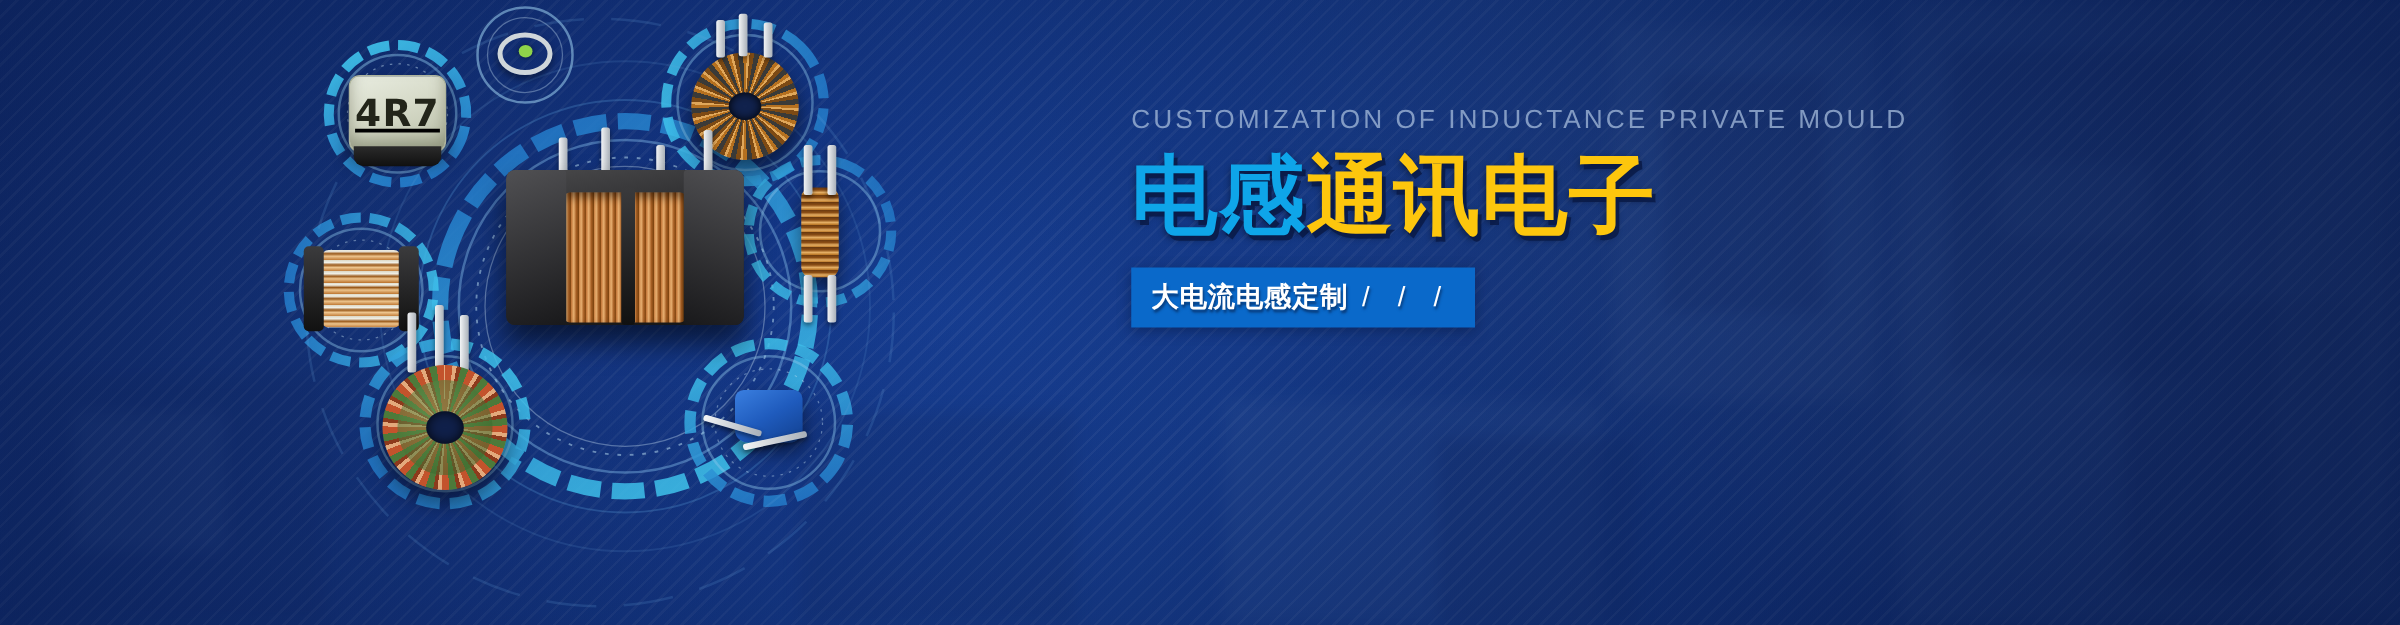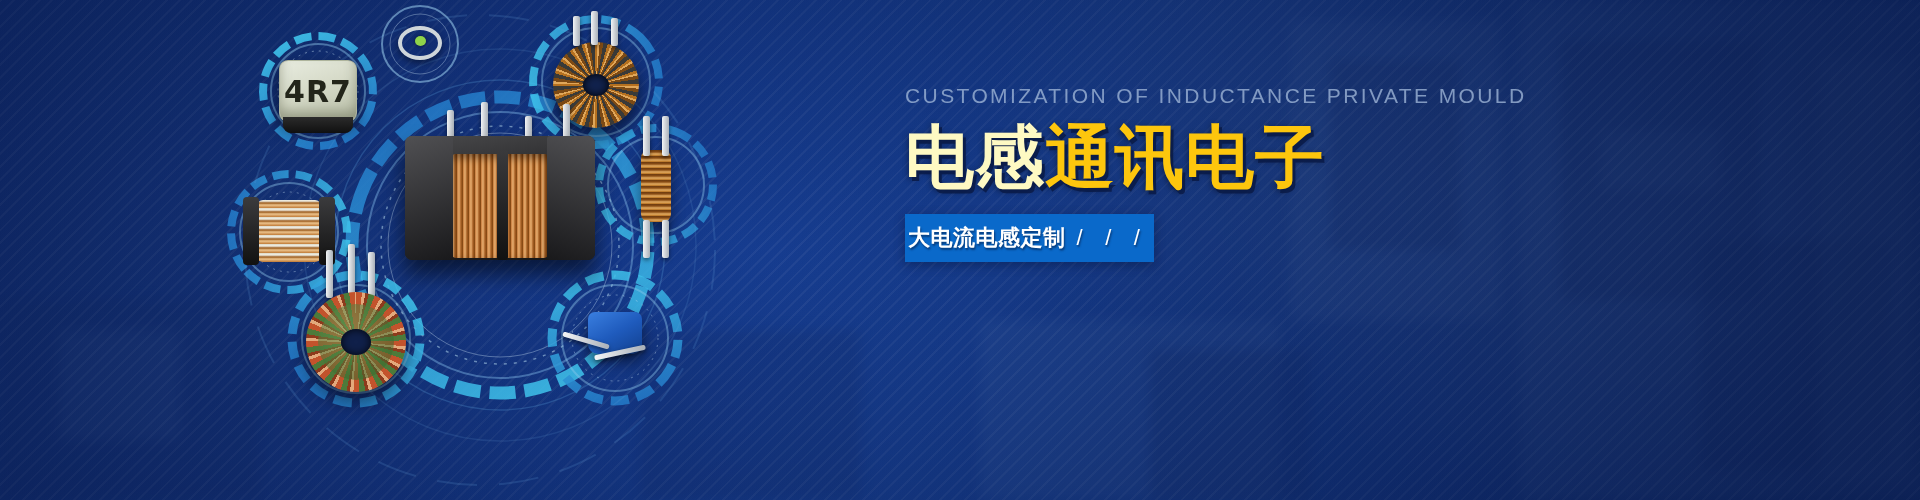--- a/index.html
+++ b/index.html
@@ -107,27 +107,27 @@
   
   .text-block { position:absolute; left:905px; top:84px; width:680px; }
 
   .eyebrow { font-size:21px; letter-spacing:2.4px; color:#9db4d6;
     opacity:.80; font-weight:400; white-space:nowrap; }
 
   .headline { margin-top:14px; font-size:69px; line-height:1.02;
     font-weight:700; white-space:nowrap;
     font-family:"DejaVu Sans","Liberation Sans",sans-serif;
     letter-spacing:1px; }
-  .h-white { color:#fef9c3;
+  .h-white { color:#0ea5e9;
     text-shadow:3px 4px 0 rgba(9,26,70,.85), 0 2px 6px rgba(0,0,0,.45); }
   .h-gold { color:#fdc60d;
     text-shadow:3px 4px 0 rgba(9,26,70,.85), 0 2px 6px rgba(0,0,0,.45); }
 
   .pillbar { margin-top:22px; display:inline-flex; align-items:center;
-    height:48px; padding:0 3px; background:#0a69ca;
+    height:48px; padding:0 16px; background:#0a69ca;
     box-shadow:0 3px 10px rgba(6,22,60,.45); }
   .pillbar .ptext { font-size:22px; font-weight:700; color:#ffffff;
     white-space:nowrap; letter-spacing:.5px;
     text-shadow:1px 2px 2px rgba(5,20,55,.55); }
   .pillbar .sep { color:#ffffff; padding:0 11px; font-weight:400; }
 
   .desc { margin-top:28px; font-size:21px; color:#ffffff; font-weight:400;
     white-space:nowrap; letter-spacing:.6px;
     text-shadow:1px 2px 3px rgba(5,18,50,.6); }
 </style>
@@ -193,21 +193,21 @@
     <circle cx="656" cy="185" r="57" fill="none" stroke="url(#cy)" stroke-opacity=".8" stroke-width="8" stroke-dasharray="16 7" transform="rotate(-70 656 185)"></circle>
 
     <circle cx="615" cy="338" r="53" fill="none" stroke="#8fc8ec" stroke-opacity=".42" stroke-width="2"></circle>
     <circle cx="615" cy="338" r="63" fill="none" stroke="url(#cy)" stroke-opacity=".85" stroke-width="9" stroke-dasharray="18 8" transform="rotate(30 615 338)"></circle>
     <circle cx="615" cy="338" r="43" fill="none" stroke="#cfe9f8" stroke-opacity=".4" stroke-width="1" stroke-dasharray="2 5"></circle>
 
     <circle cx="480" cy="250" r="235" fill="none" stroke="#6ba7dd" stroke-opacity=".18" stroke-width="2" stroke-dasharray="40 22"></circle>
     <circle cx="500" cy="245" r="196" fill="none" stroke="#6ba7dd" stroke-opacity=".15" stroke-width="1.5"></circle>
   </svg>
 
-  <div class="comp" style="left:279px;top:60px;">
+  <div class="comp" style="left:279px;top:60px;text-decoration:underline;">
     <div class="chip">
       <span class="chip-label">4R7</span>
     </div>
     <div class="chip-base"></div>
   </div>
 
   <div class="comp" style="left:553px;top:42px;">
     <div class="toroid2"></div>
     <div class="pin" style="left:20px;top:-26px;height:30px;"></div>
     <div class="pin" style="left:38px;top:-31px;height:34px;"></div>

